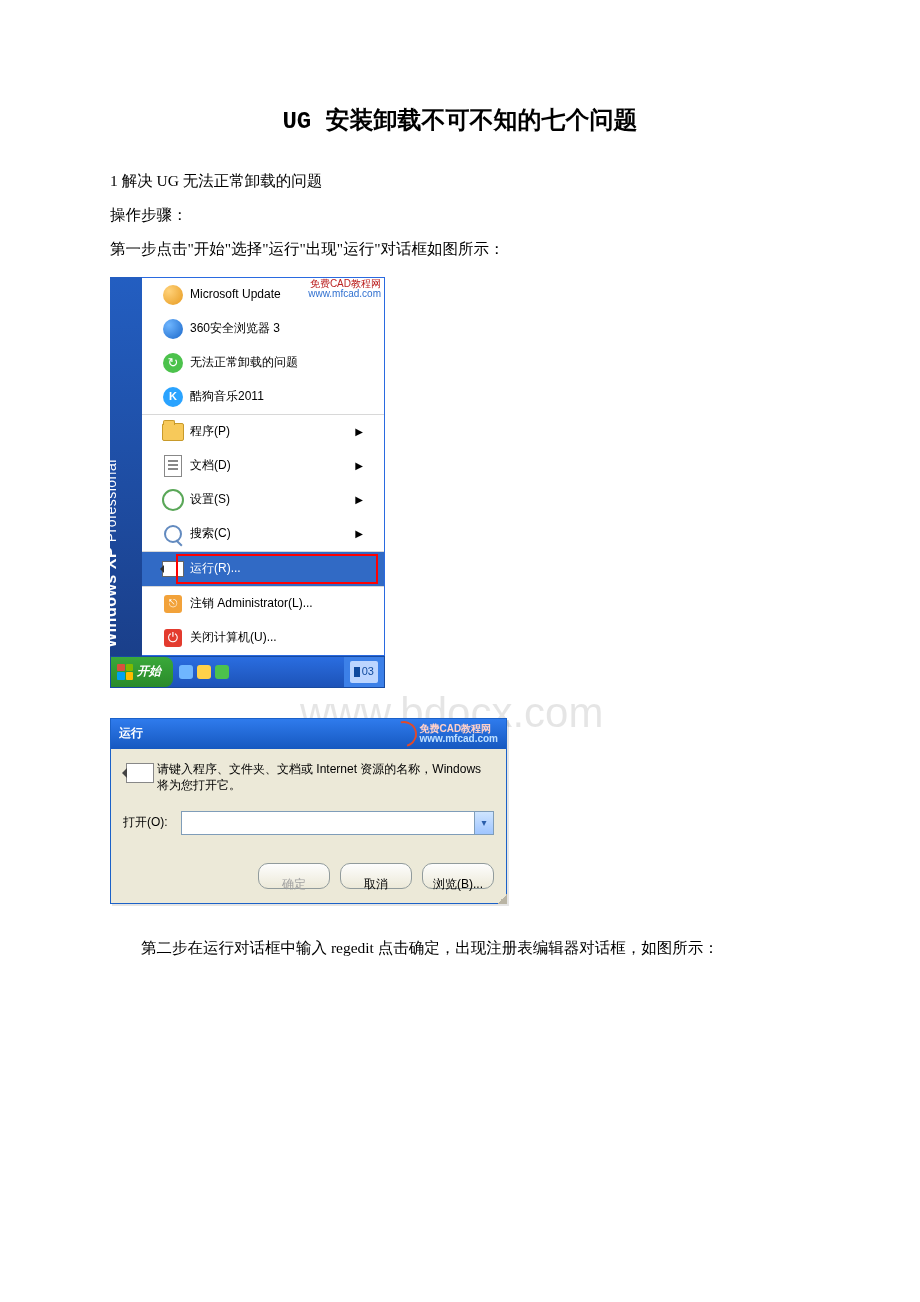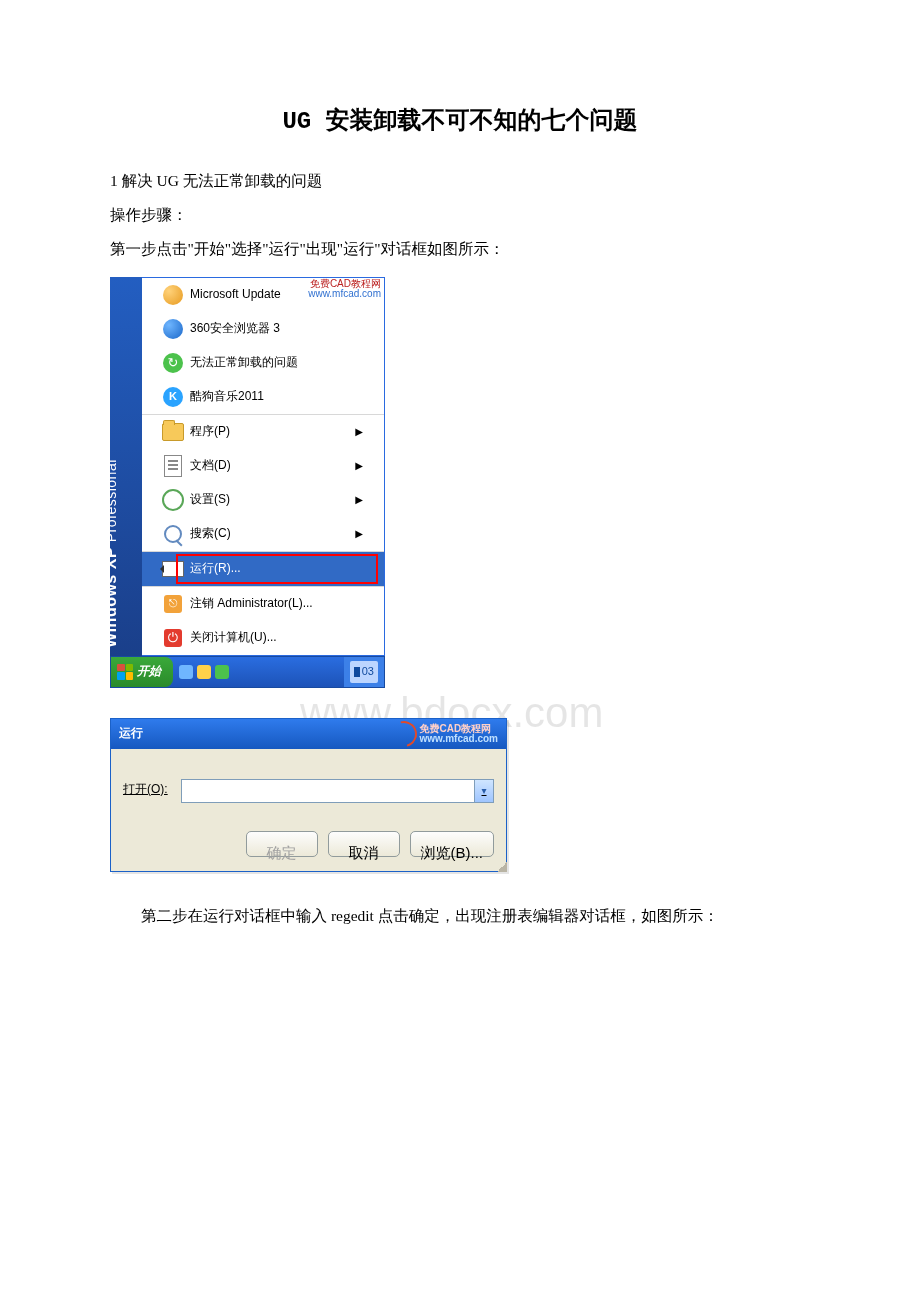--- a/index.html
+++ b/index.html
@@ -187,31 +187,31 @@
   }
   .dlg-body {
     background: #ece9d8;
     padding: 12px 12px 14px 12px;
   }
   .dlg-row { display:flex; align-items:flex-start; }
   .dlg-info-ico { width:34px;display:flex;justify-content:center;padding-top:2px; }
   .run-ico{width:26px;height:18px;background:#fff;border:1px solid #888;position:relative;}
   .run-ico::after{content:"";position:absolute;left:-5px;top:4px;width:0;height:0;border-top:5px solid transparent;border-bottom:5px solid transparent;border-right:5px solid #444;}
   .dlg-text { flex:1; line-height:1.35; font-size:12px; }
-  .dlg-open-row { display:flex;margin-top:18px;text-decoration:underline; }
+  .dlg-open-row { display:flex;align-items:center;margin-top:18px; }
   .dlg-open-row label { width:58px; }
   .combo { flex:1;display:flex;border:1px solid #7f9db9;background:#fff;height:22px; }
   .combo input{flex:1;border:none;outline:none;padding:0 6px;font-family:inherit;font-size:12px;}
   .combo .drop{width:18px;background:linear-gradient(180deg,#cfe5ff,#9fc5ff);display:flex;align-items:center;justify-content:center;color:#2a5eaa;font-size:10px;border-left:1px solid #7f9db9;}
   .dlg-buttons { display:flex;justify-content:flex-end;gap:10px;margin-top:28px; }
   .winbtn {
     min-width:72px;height:23px;padding:12px 10px;
     background:linear-gradient(180deg,#fdfdfd,#ece9d8);
-    border:1px solid #919b9c;border-radius:5px;
-    font-family:inherit;font-size:15px;
+    border:1px solid #919b9c;border-radius:10px;
+    font-family:inherit;font-size:12px;
   }
   .winbtn.disabled{color:#a0a0a0;}
   .rundlg-corner{
     position:absolute;right:-1px;bottom:-1px;width:10px;height:10px;
     background:linear-gradient(135deg,transparent 50%,#b9b4a4 50%);
   }
   .title-wm { display:flex;align-items:center;gap:2px; }
   .title-wm .swirl{width:22px;height:22px;border-radius:50%;border:2px solid #e04a2a;border-left-color:transparent;border-bottom-color:transparent;transform:rotate(30deg);}
 </style>
 </head>
@@ -343,20 +343,26 @@
     <span>运行</span>
     <span class="title-wm">
       <span class="swirl"></span>
       <span style="display:flex;flex-direction:column;line-height:1;">
         <span style="color:#ffd0c8;font-size:10px">免费CAD教程网</span>
         <span style="color:#bfe0ff;font-size:10px">www.mfcad.com</span>
       </span>
     </span>
   </div>
   <div class="dlg-body">
+    <div class="dlg-row">
+      <div class="dlg-info-ico">
+          <span class="run-ico"></span>
+        </div>
+      <div class="dlg-text">请键入程序、文件夹、文档或 Internet 资源的名称，Windows 将为您打开它。</div>
+    </div>
     <div class="dlg-open-row">
       <label>打开(O):</label>
       <div class="combo">
         <input type="text" value="" style="">
         <div class="drop">▾</div>
       </div>
     </div>
     <div class="dlg-buttons">
       <button class="winbtn disabled">确定</button>
       <button class="winbtn">取消</button>

